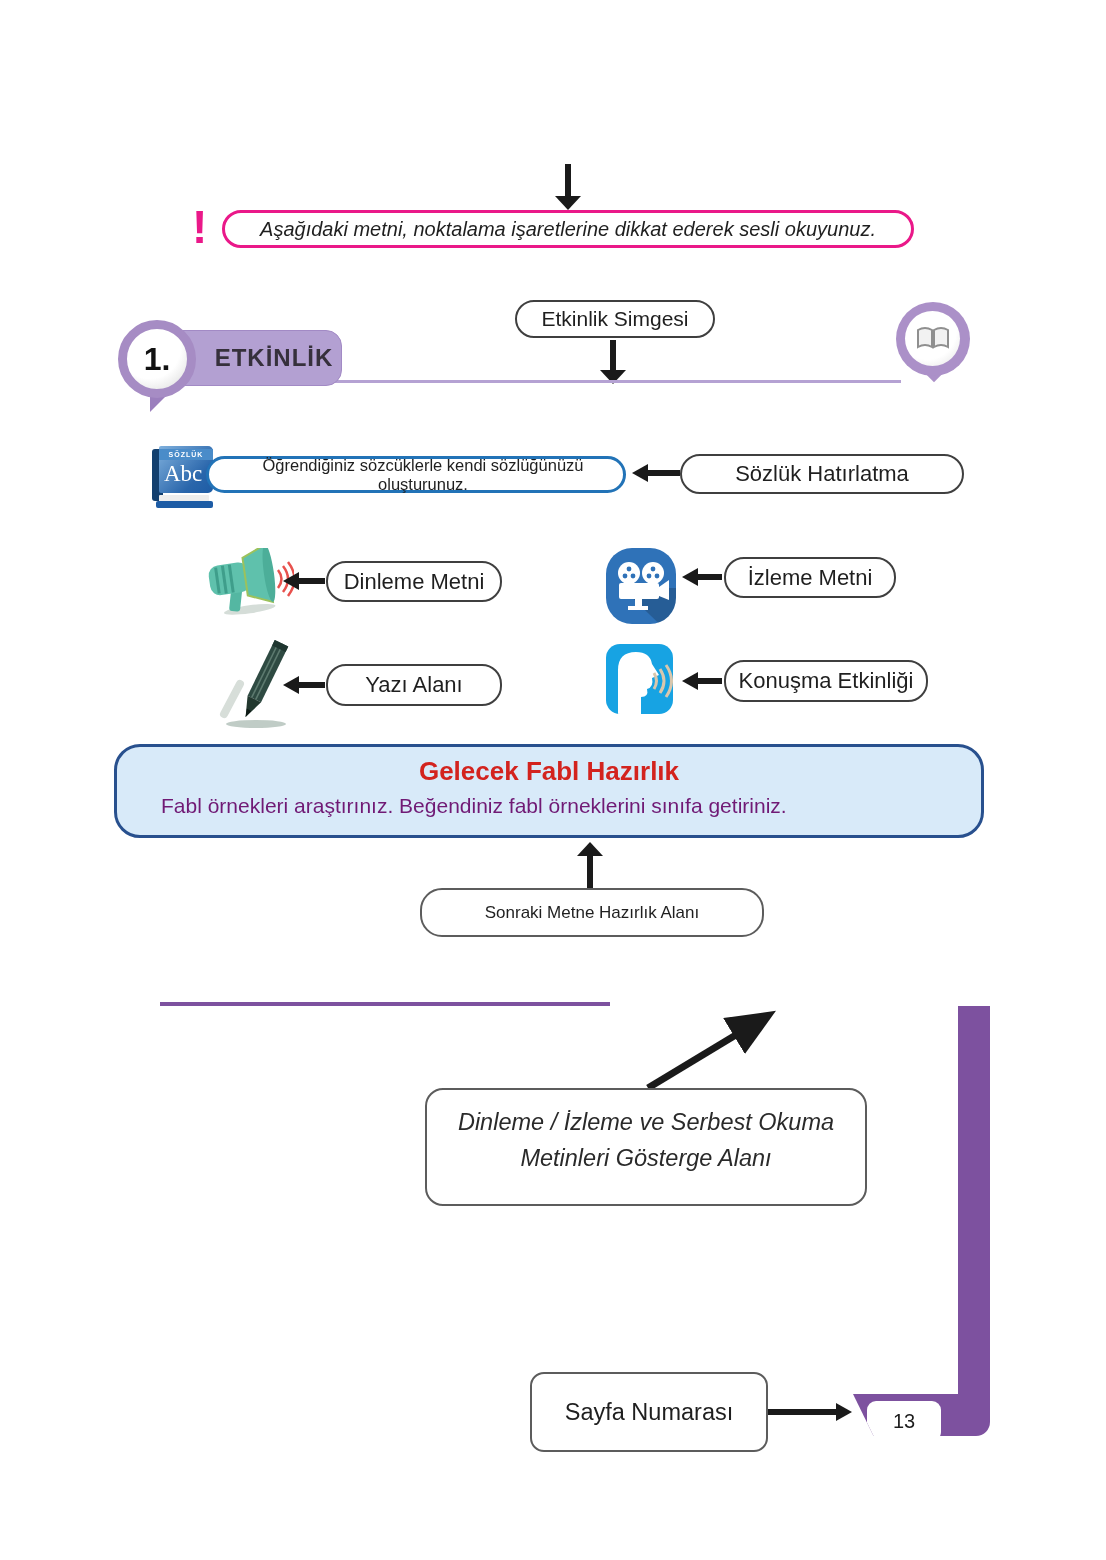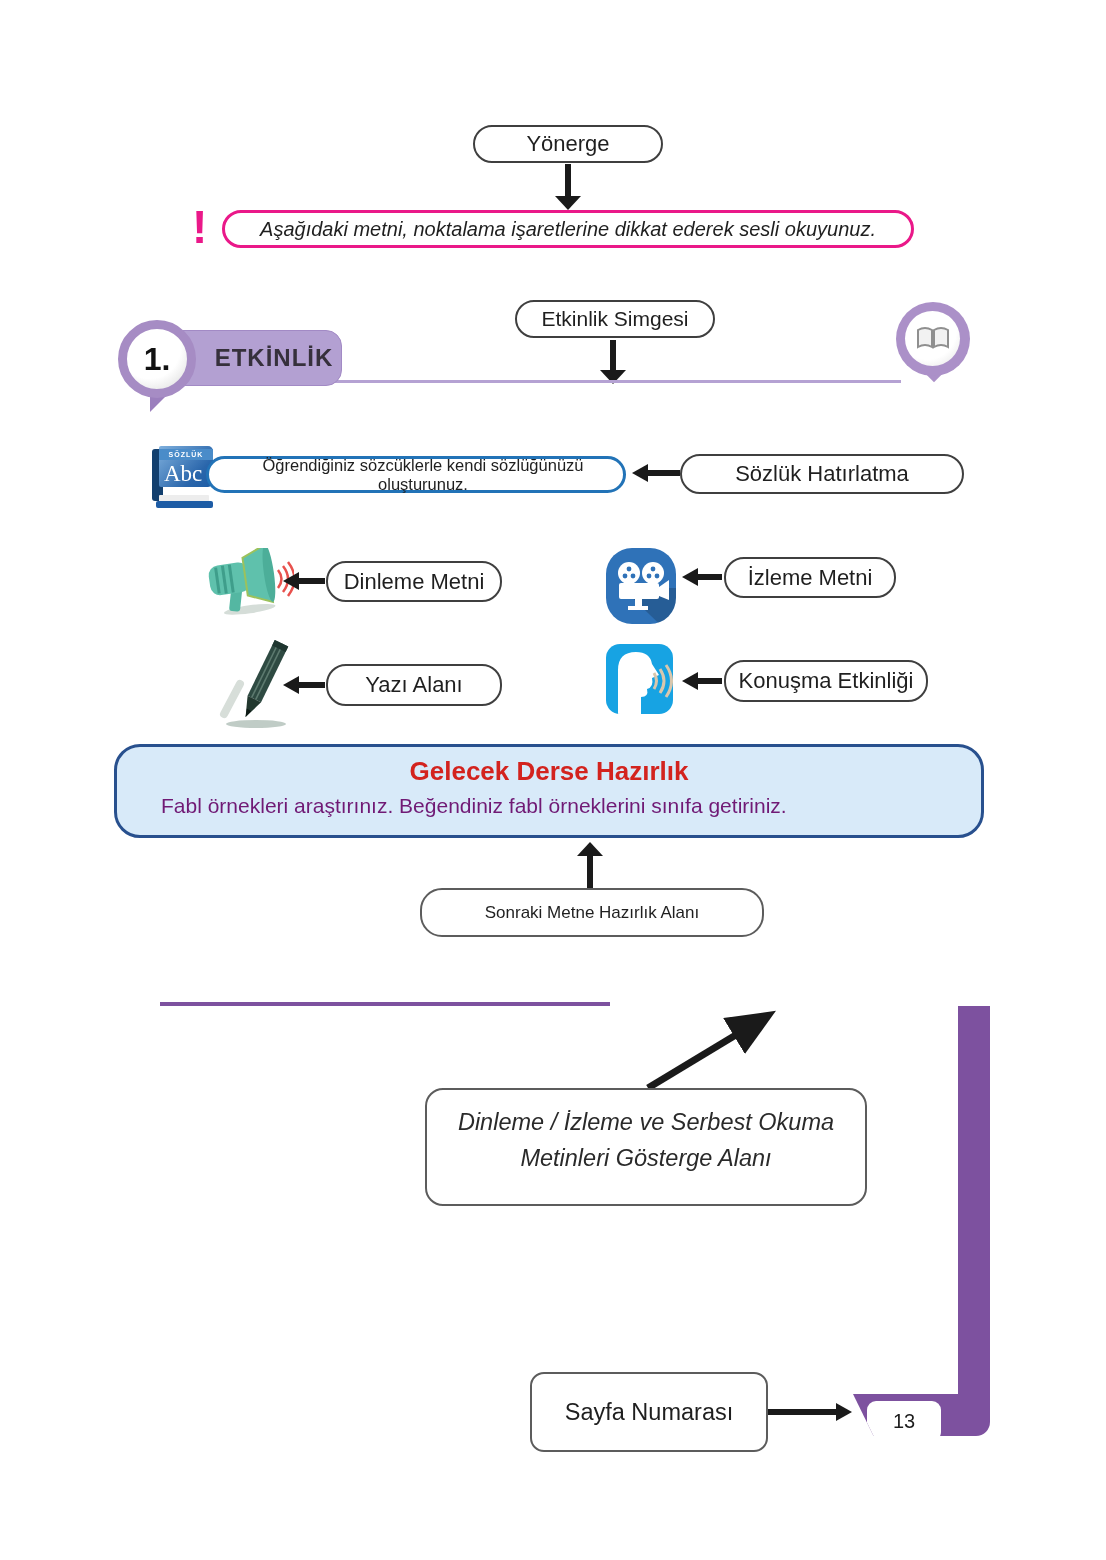--- a/index.html
+++ b/index.html
@@ -49,21 +49,21 @@
   
   #book-pin{left:895px;top:302px;width:80px;height:88px;}
   #pin-tail{position:absolute;left:24px;top:44px;width:30px;height:30px;background:#ab90c8;transform:rotate(45deg);}
   #pin-circle{position:absolute;left:1px;top:0;width:74px;height:74px;border-radius:50%;background:#ab90c8;}
   #pin-inner{position:absolute;left:10px;top:9px;width:55px;height:55px;border-radius:50%;
     background:radial-gradient(circle at 40% 35%,#ffffff 60%,#e1e1e1 100%);
     display:flex;align-items:center;justify-content:center;}
   
   #dict-icon{left:152px;top:446px;width:64px;height:62px;}
   #dict-spine{position:absolute;left:0;top:3px;width:11px;height:52px;background:#123f6e;border-radius:3px 0 0 3px;}
-  #dict-cover{position:absolute;left:7px;top:0;width:54px;height:41px;background:linear-gradient(135deg,#7fb0dd 0%,#2a66ab 70%,#1d5ca5 100%);border-radius:2px 5px 5px 2px;}
+  #dict-cover{position:absolute;left:7px;top:0;width:54px;height:47px;background:linear-gradient(135deg,#7fb0dd 0%,#2a66ab 70%,#1d5ca5 100%);border-radius:2px 5px 5px 2px;}
   #dict-ribbon{position:absolute;left:0;top:3px;width:100%;height:11px;background:#4a8cc9;color:#fff;
     font-size:7px;font-weight:bold;letter-spacing:1px;text-align:center;line-height:11px;}
   #dict-abc{position:absolute;left:5px;top:15px;color:#fff;font-family:"Liberation Serif",serif;font-size:23px;}
   #dict-pages{position:absolute;left:7px;top:49px;width:50px;height:7px;background:#ededed;border-radius:1px;}
   #dict-base{position:absolute;left:4px;top:55px;width:57px;height:7px;background:#1d5ca5;border-radius:2px;}
   #sozluk-note-box{
     left:206px;top:456px;width:420px;height:37px;border:3px solid #2273b7;border-radius:19px;
     font-size:16.5px;padding-left:14px;
   }
   
@@ -99,23 +99,20 @@
     box-sizing:border-box;font-size:23.5px;color:#2a2a2a;text-align:center;padding-top:14px;background:#fff;
   }
   #gosterge-box div{line-height:36px;font-style:italic;}
   #sayfa-box{left:530px;top:1372px;width:238px;height:80px;border-radius:14px;font-size:23.5px;}
 </style>
 </head>
 <body>
 
 <div id="page">
 
-  <div class="callout" style="left:473px;top:125px;width:190px;height:38px;">
-    <span>Yönerge</span>
-  </div>
   <div class="arr arr-down abs" style="left:555px;top:164px;width:26px;height:46px;">
     <div class="shaft"></div>
       <div class="head"></div>
   </div>
 
   <div class="abs" id="excl">!</div>
   <div class="callout" id="instruction-box">
     <span>Aşağıdaki metni, noktalama işaretlerine dikkat ederek sesli okuyunuz.</span>
   </div>
 
@@ -252,21 +249,21 @@
   </div>
   <div class="arr arr-left abs" style="left:682px;top:672px;width:40px;height:18px;">
     <div class="shaft"></div>
       <div class="head"></div>
   </div>
   <div class="callout" style="left:724px;top:660px;width:204px;height:42px;">
     <span>Konuşma Etkinliği</span>
   </div>
 
   <div class="abs" id="gelecek-box">
-    <div id="gelecek-title">Gelecek Derse Hazırlık</div>
+    <div id="gelecek-title">Gelecek Fabl Hazırlık</div>
     <div id="gelecek-body">Fabl örnekleri araştırınız. Beğendiniz fabl örneklerini sınıfa getiriniz.</div>
   </div>
   <div class="arr arr-up abs" style="left:577px;top:842px;width:26px;height:46px;">
     <div class="shaft"></div>
       <div class="head"></div>
   </div>
   <div class="callout gray" style="left:420px;top:888px;width:344px;height:49px;border-radius:22px;font-size:17px;">
     <span>Sonraki Metne Hazırlık Alanı</span>
   </div>
 

